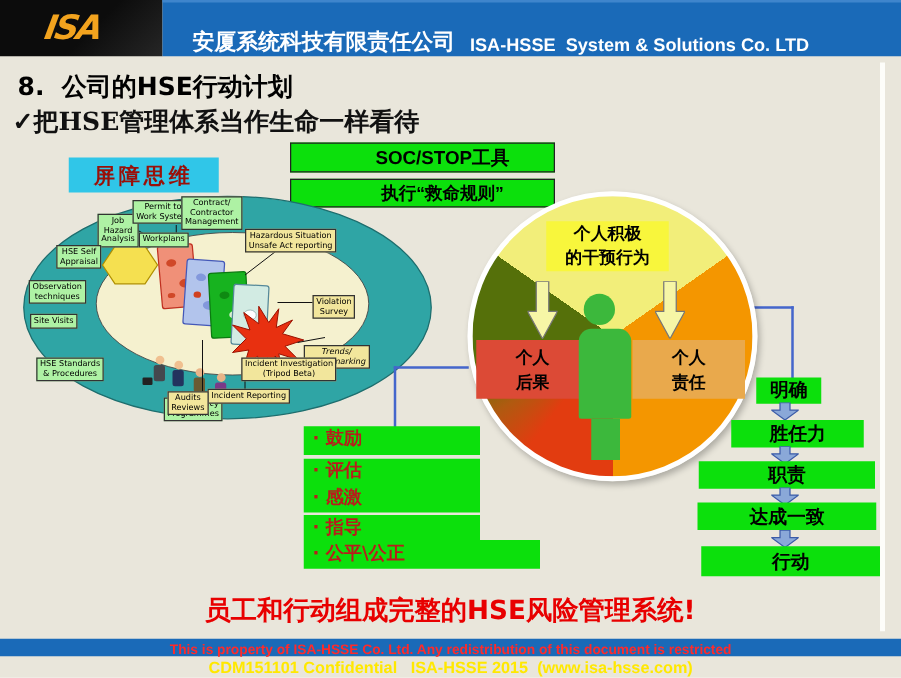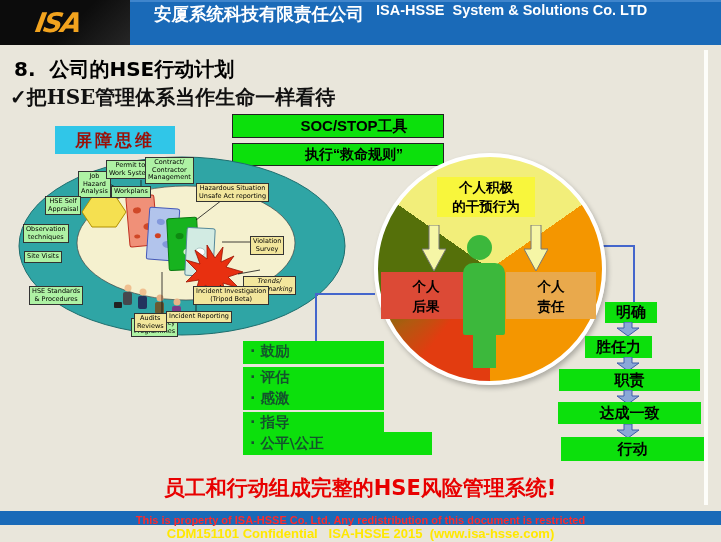--- a/index.html
+++ b/index.html
@@ -5,21 +5,21 @@
   html,body{margin:0;padding:0;}
   body{font-family:"Liberation Sans",sans-serif;}
   #stage{position:relative;width:721px;height:542px;background:#e9e6db;overflow:hidden;}
 
   
   .logo-box{position:absolute;left:0;top:0;width:130px;height:45px;background:#141414;
     background:linear-gradient(135deg,#0c0c0c 55%,#262626 100%);}
   .logo-text{position:absolute;left:36px;top:7px;font-size:27px;font-weight:900;font-style:italic;
     color:#f2a31e;transform:skewX(-10deg);letter-spacing:-2px;font-family:"DejaVu Sans",sans-serif;}
   .top-bar{position:absolute;left:130px;top:0;width:591px;height:45px;background:#1a6ab8;
-    border-top:2px solid #3f85cc;box-sizing:border-box;display:flex;align-items:flex-start;gap:12px;padding-left:24px;}
+    border-top:2px solid #3f85cc;box-sizing:border-box;display:flex;align-items:flex-end;gap:12px;padding-left:24px;}
   .top-bar .cn{color:#fff;font-weight:bold;font-size:17.5px;white-space:pre;}
   .top-bar .en{color:#fff;font-weight:bold;font-size:14.5px;white-space:pre;}
 
   
   .slide-title{position:absolute;left:14px;top:56px;font-size:20px;font-weight:bold;color:#000;white-space:pre;
     font-family:"DejaVu Sans",sans-serif;}
   .slide-sub{position:absolute;left:10px;top:84px;font-size:20px;font-weight:bold;color:#111;
     font-family:"DejaVu Serif",serif;}
 
   
@@ -62,29 +62,29 @@
   .person-head{position:absolute;left:89px;top:78px;width:25px;height:25px;border-radius:50%;background:#3cb83c;}
   .person-torso{position:absolute;left:85px;top:106px;width:42px;height:72px;border-radius:10px 10px 2px 2px;background:#3cb83c;}
   .person-legs{position:absolute;left:95px;top:178px;width:23px;height:33px;background:#3cb83c;}
 
   
   .glist{position:absolute;left:243px;background:#0ce00c;width:141px;z-index:4;}
   .gl-a{top:341px;height:23px;}
   .gl-b{top:367px;height:43px;}
   .gl-c{top:412px;height:43px;}
   .gl-ext{position:absolute;left:384px;top:432px;width:48px;height:23px;background:#0ce00c;z-index:3;}
-  .litem{height:21px;line-height:21px;font-weight:900;font-size:14.5px;color:#14532d;padding-left:7px;
+  .litem{height:21px;line-height:21px;font-weight:900;font-size:14.5px;color:#b91c1c;padding-left:7px;
     font-family:"DejaVu Sans",sans-serif;}
   .litem::before{content:"· ";font-weight:900;}
 
   
   .flow-box{position:absolute;background:#0ce00c;color:#000;font-weight:900;font-size:15px;
     display:flex;align-items:center;justify-content:center;z-index:4;font-family:"DejaVu Sans",sans-serif;}
   .fb-0{left:605px;top:302px;width:52px;height:21px;}
-  .fb-1{left:585px;top:336px;width:67px;height:22px;}
+  .fb-1{left:585px;top:336px;width:106px;height:22px;}
   .fb-2{left:559px;top:369px;width:141px;height:22px;}
   .fb-3{left:558px;top:402px;width:143px;height:22px;}
   .fb-4{left:561px;top:437px;width:143px;height:24px;}
   .barrow{position:absolute;width:22px;height:14px;z-index:4;}
   .ba-0{left:617px;top:322px;} .ba-1{left:617px;top:357px;} .ba-2{left:617px;top:390px;} .ba-3{left:617px;top:424px;}
 
   
   .conclusion{position:absolute;left:100px;top:474px;width:520px;text-align:center;color:#e80000;
     font-weight:900;font-size:21px;font-family:"DejaVu Sans",sans-serif;}
   .footer{position:absolute;left:0;top:511px;width:721px;height:14px;background:#1a6ab8;text-align:center;}

